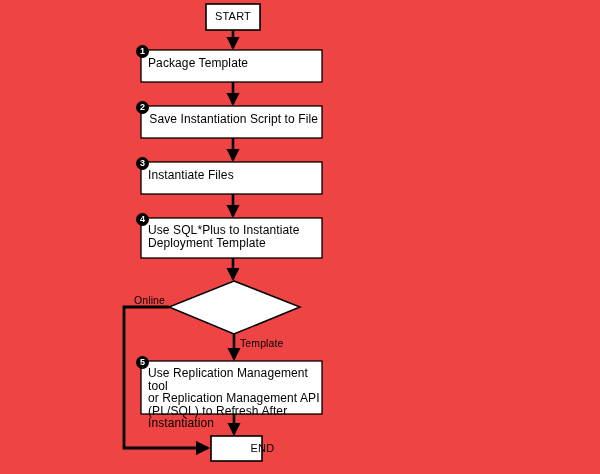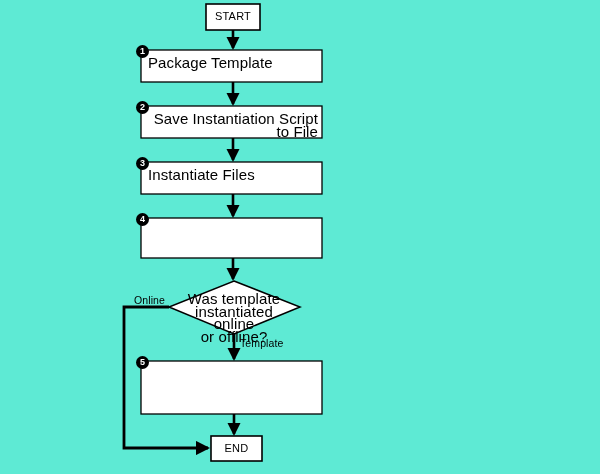--- a/index.html
+++ b/index.html
@@ -4,34 +4,34 @@
 <style>
   html, body {
     margin: 0;
     padding: 0;
     background: #ffffff;
   }
   #canvas {
     position: relative;
     width: 600px;
     height: 474px;
-    background: #5eead4;
+    background: #ef4444;
     font-family: "Liberation Sans", sans-serif;
     overflow: hidden;
   }
   svg.flow {
     position: absolute;
     left: 0; top: 0;
     width: 600px;
     height: 474px;
   }
   .node-text {
     position: absolute;
     font-family: "Liberation Sans", sans-serif;
-    font-size: 15px;
+    font-size: 12px;
     line-height: 12.5px;
     color: #000000;
     white-space: pre-line;
     letter-spacing: 0.1px;
   }
   .terminal-text {
     position: absolute;
     font-family: "Liberation Sans", sans-serif;
     font-size: 11px;
     color: #000000;
@@ -109,26 +109,29 @@
   <div class="badge" style="left:136px; top:45px;">1</div>
   <div class="node-text" style="left:148px; top:57px; width:170px;">Package Template</div>
 
   <div class="badge" style="left:136px; top:101px;">2</div>
   <div class="node-text" style="left:148px; top:113px; width:170px;text-align:right;">Save Instantiation Script to File</div>
 
   <div class="badge" style="left:136px; top:157px;">3</div>
   <div class="node-text" style="left:148px; top:169px; width:170px;">Instantiate Files</div>
 
   <div class="badge" style="left:136px; top:213px;">4</div>
+  <div class="node-text" style="left:148px; top:224px; width:170px;">Use SQL*Plus to Instantiate
+Deployment Template</div>
 
-  <div class="node-text" style="left:174px; top:293px; width:120px; text-align:center;">Was template
-instantiated online
-or offline?</div>
 
   <div class="edge-label" style="left:134px; top:294px;">Online</div>
 
   <div class="edge-label" style="left:240px; top:337px;">Template</div>
 
   <div class="badge" style="left:136px; top:356px;">5</div>
+  <div class="node-text" style="left:148px; top:367px; width:172px;">Use Replication Management tool
+or Replication Management API
+(PL/SQL) to Refresh After
+Instantiation</div>
 
-  <div class="terminal-text" style="left:211px; top:442px; width:51px;">END</div>
+  <div class="terminal-text" style="left:211px; top:442px; width:51px;padding-left:26px;">END</div>
 
 </div>
 
 </body></html>

